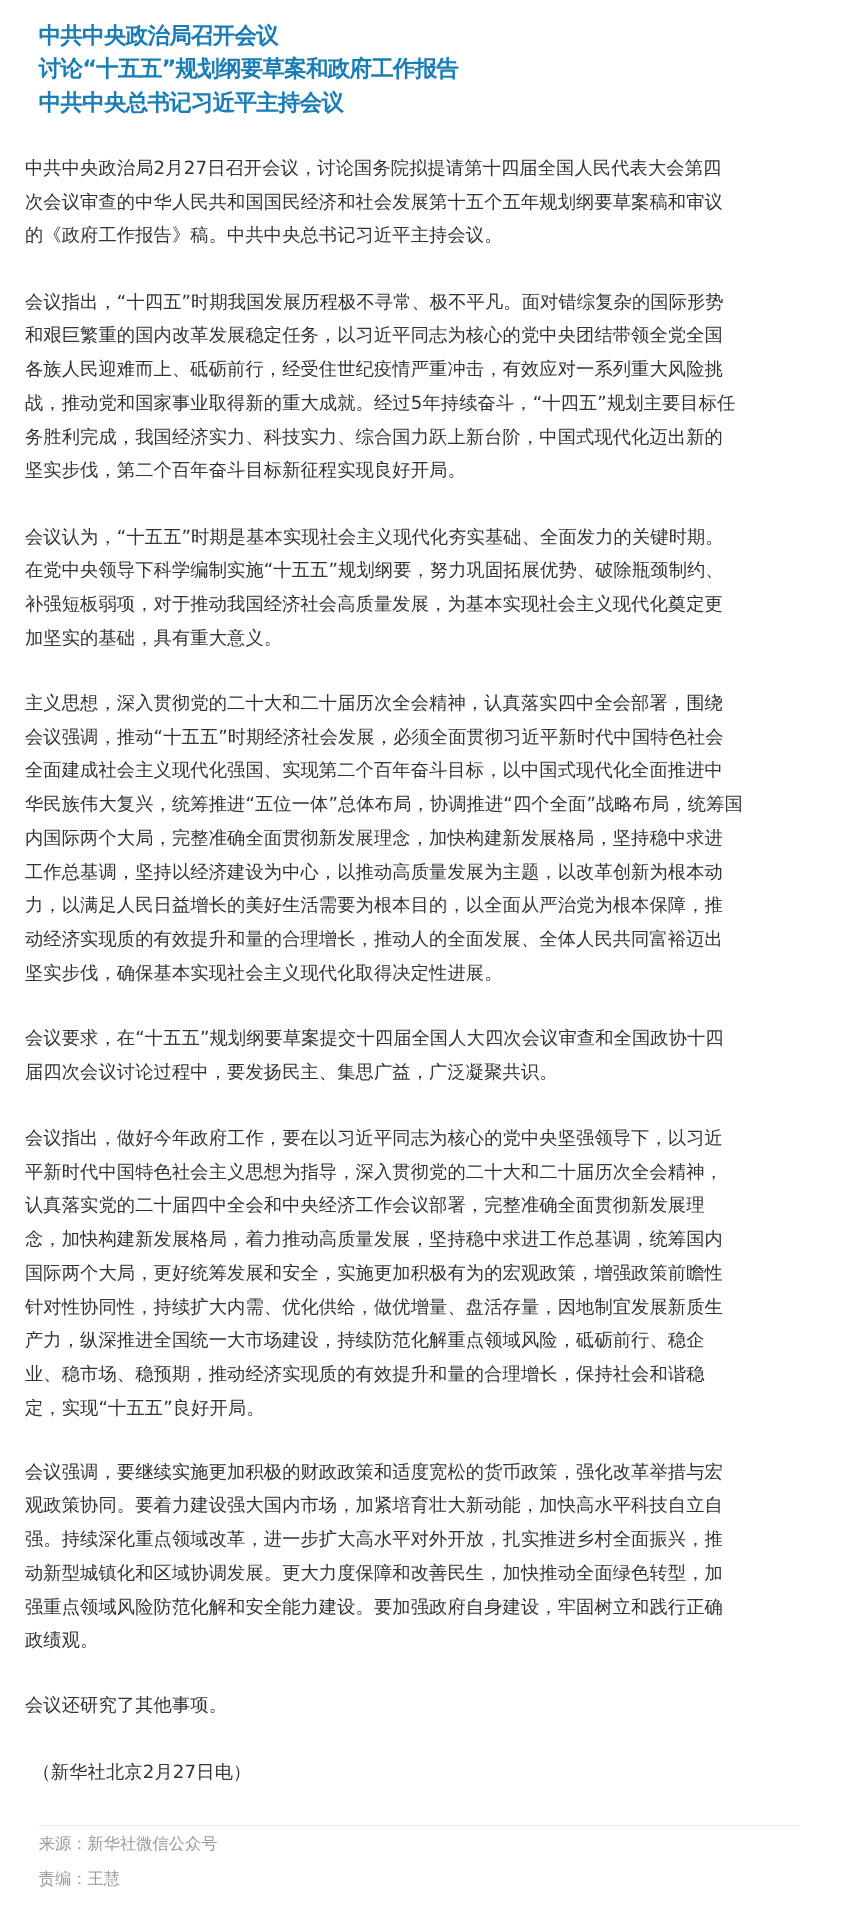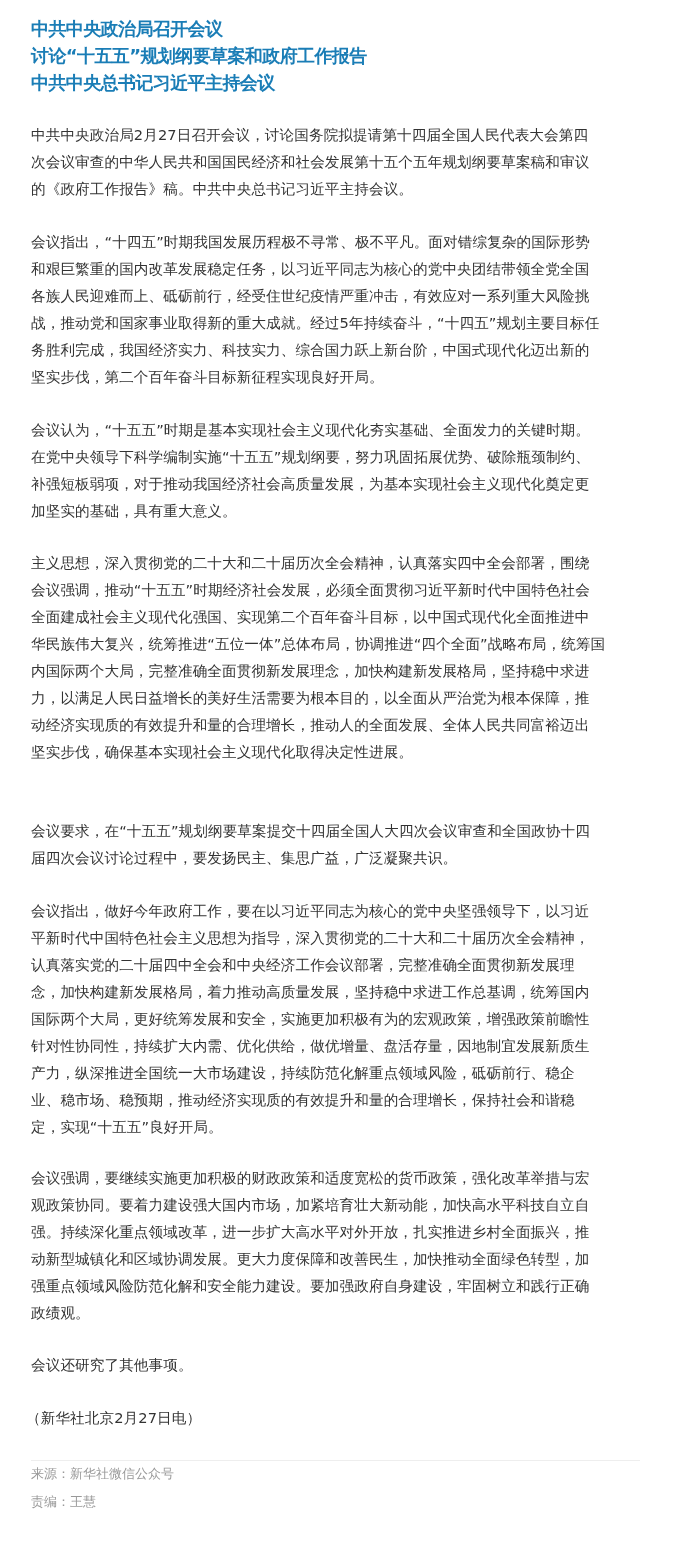--- a/index.html
+++ b/index.html
@@ -8,33 +8,33 @@
   .title-line {
     font-family: "DejaVu Sans", sans-serif;
     font-weight: bold;
     font-size: 18px;
     line-height: 27px;
     color: #1a7db6;
     white-space: nowrap;
     letter-spacing: -0.6px;
   }
   .para {
-    position: absolute; left: 31px; width: 640px;
+    position: absolute; left: 20px; width: 640px;
     font-family: "DejaVu Sans", sans-serif;
     font-size: 14.6px;
     color: #333333;
   }
   .line { height: 27px; line-height: 27px; white-space: nowrap; letter-spacing: 0.1px; }
   .divider {
     position: absolute; left: 31px; top: 1460px; width: 609px; height: 1px;
     background: #eeeeee;
   }
   .meta {
     position: absolute; left: 31px;
-    font-family: Liberation Mono, monospace;
+    font-family: Liberation Serif, serif;
     font-size: 13px; color: #999999; line-height: 20px; white-space: nowrap;
   }
 </style>
 </head>
 <body>
 
 <div class="title-block">
   <div class="title-line">中共中央政治局召开会议</div>
   <div class="title-line">讨论“十五五”规划纲要草案和政府工作报告</div>
   <div class="title-line">中共中央总书记习近平主持会议</div>
@@ -61,20 +61,21 @@
   <div class="line">补强短板弱项，对于推动我国经济社会高质量发展，为基本实现社会主义现代化奠定更</div>
   <div class="line">加坚实的基础，具有重大意义。</div>
 </div>
 
 <div class="para" style="top:549px">
   <div class="line">主义思想，深入贯彻党的二十大和二十届历次全会精神，认真落实四中全会部署，围绕</div>
   <div class="line">会议强调，推动“十五五”时期经济社会发展，必须全面贯彻习近平新时代中国特色社会</div>
   <div class="line">全面建成社会主义现代化强国、实现第二个百年奋斗目标，以中国式现代化全面推进中</div>
   <div class="line">华民族伟大复兴，统筹推进“五位一体”总体布局，协调推进“四个全面”战略布局，统筹国</div>
   <div class="line">内国际两个大局，完整准确全面贯彻新发展理念，加快构建新发展格局，坚持稳中求进</div>
+  <div class="line">工作总基调，坚持以经济建设为中心，以推动高质量发展为主题，以改革创新为根本动</div>
   <div class="line">力，以满足人民日益增长的美好生活需要为根本目的，以全面从严治党为根本保障，推</div>
   <div class="line">动经济实现质的有效提升和量的合理增长，推动人的全面发展、全体人民共同富裕迈出</div>
   <div class="line">坚实步伐，确保基本实现社会主义现代化取得决定性进展。</div>
 </div>
 
 <div class="para" style="top:817px">
   <div class="line">会议要求，在“十五五”规划纲要草案提交十四届全国人大四次会议审查和全国政协十四</div>
   <div class="line">届四次会议讨论过程中，要发扬民主、集思广益，广泛凝聚共识。</div>
 </div>
 

